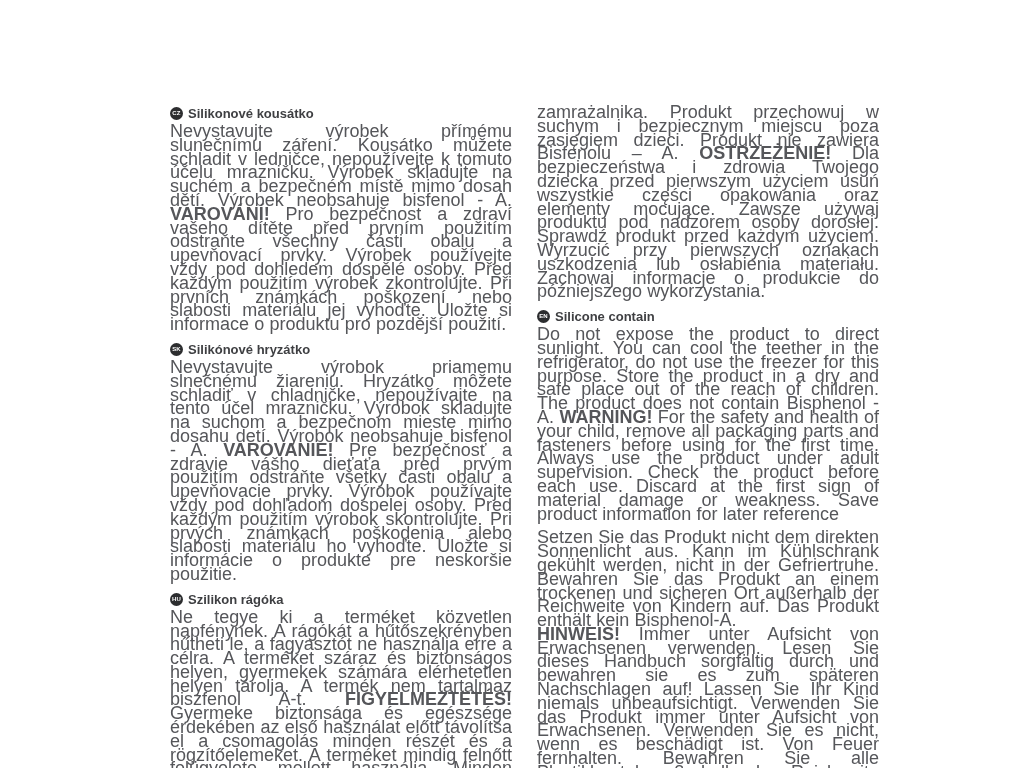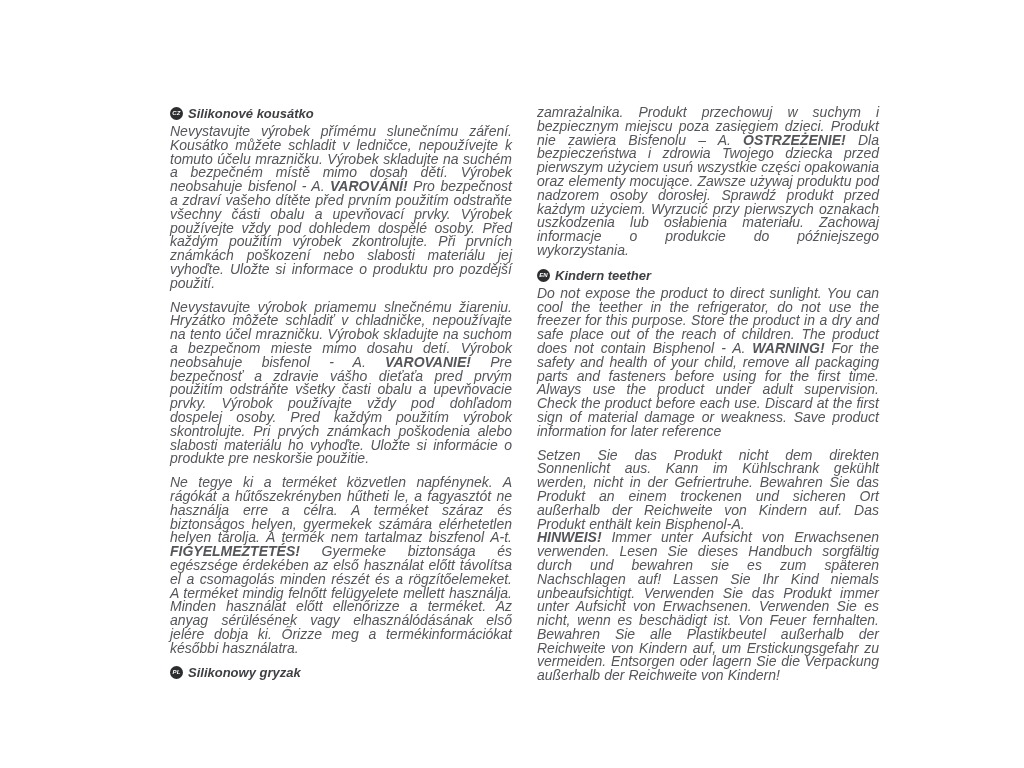--- a/index.html
+++ b/index.html
@@ -7,21 +7,20 @@
     padding: 0;
     background: var(--page-bg, #ffffff);
     font-family: "Liberation Sans", "DejaVu Sans", sans-serif;
   }
   .page {
     position: relative;
     width: 906px;
     height: 768px;
     background: var(--page-bg, #ffffff);
     overflow: hidden;
-    font-style: italic;
   }
   .leaflet {
     position: absolute;
     left: 170px;
     top: 106px;
     width: 710px;
     display: flex;
     gap: 25px;
   }
   .col {
@@ -48,21 +47,21 @@
     border-radius: 50%;
     background: var(--badge-bg, #2c2d2f);
     color: var(--badge-fg, #ffffff);
     font-size: 6px;
     font-weight: bold;
     letter-spacing: 0.2px;
     flex: 0 0 13px;
   }
   .sec-body {
     margin: 0;
-    font-size: 14px;
+    font-size: 18px;
     line-height: 13.8px;
     text-align: justify;
     color: var(--body-color, #55565a);
     word-spacing: 0.2px;
   }
   .sec-body .b { font-weight: bold; }
 </style>
 </head>
 <body>
 
@@ -70,40 +69,48 @@
   <div class="leaflet">
     <div class="col">
         <section class="lang-section">
           <h2 class="sec-heading">
             <span class="badge">CZ</span>
             <span>Silikonové kousátko</span>
           </h2>
           <p class="sec-body"><span>Nevystavujte výrobek přímému slunečnímu záření. Kousátko můžete schladit v ledničce, nepoužívejte k tomuto účelu mrazničku. Výrobek skladujte na suchém a bezpečném místě mimo dosah dětí. Výrobek neobsahuje bisfenol - A. </span><span class="b">VAROVÁNÍ!</span><span> Pro bezpečnost a zdraví vašeho dítěte před prvním použitím odstraňte všechny části obalu a upevňovací prvky. Výrobek používejte vždy pod dohledem dospělé osoby. Před každým použitím výrobek zkontrolujte. Při prvních známkách poškození nebo slabosti materiálu jej vyhoďte. Uložte si informace o produktu pro pozdější použití.</span></p>
         </section>
         <section class="lang-section">
+          <h2 class="sec-heading">
+            <span class="badge">SK</span>
+            <span>Silikónové hryzátko</span>
+          </h2>
           <p class="sec-body"><span>Nevystavujte výrobok priamemu slnečnému žiareniu. Hryzátko môžete schladiť v chladničke, nepoužívajte na tento účel mrazničku. Výrobok skladujte na suchom a bezpečnom mieste mimo dosahu detí. Výrobok neobsahuje bisfenol - A. </span><span class="b">VAROVANIE!</span><span> Pre bezpečnosť a zdravie vášho dieťaťa pred prvým použitím odstráňte všetky časti obalu a upevňovacie prvky. Výrobok používajte vždy pod dohľadom dospelej osoby. Pred každým použitím výrobok skontrolujte. Pri prvých známkach poškodenia alebo slabosti materiálu ho vyhoďte. Uložte si informácie o produkte pre neskoršie použitie.</span></p>
         </section>
         <section class="lang-section">
+          <h2 class="sec-heading">
+            <span class="badge">HU</span>
+            <span>Szilikon rágóka</span>
+          </h2>
           <p class="sec-body"><span>Ne tegye ki a terméket közvetlen napfénynek. A rágókát a hűtőszekrényben hűtheti le, a fagyasztót ne használja erre a célra. A terméket száraz és biztonságos helyen, gyermekek számára elérhetetlen helyen tárolja. A termék nem tartalmaz biszfenol A-t. </span><span class="b">FIGYELMEZTETÉS!</span><span> Gyermeke biztonsága és egészsége érdekében az első használat előtt távolítsa el a csomagolás minden részét és a rögzítőelemeket. A terméket mindig felnőtt felügyelete mellett használja. Minden használat előtt ellenőrizze a terméket. Az anyag sérülésének vagy elhasználódásának első jelére dobja ki. Őrizze meg a termékinformációkat későbbi használatra.</span></p>
         </section>
         <section class="lang-section">
           <h2 class="sec-heading">
             <span class="badge">PL</span>
             <span>Silikonowy gryzak</span>
           </h2>
         </section>
       </div>
     <div class="col">
         <section class="lang-section">
           <p class="sec-body"><span>zamrażalnika. Produkt przechowuj w suchym i bezpiecznym miejscu poza zasięgiem dzieci. Produkt nie zawiera Bisfenolu – A. </span><span class="b">OSTRZEŻENIE!</span><span> Dla bezpieczeństwa i zdrowia Twojego dziecka przed pierwszym użyciem usuń wszystkie części opakowania oraz elementy mocujące. Zawsze używaj produktu pod nadzorem osoby dorosłej. Sprawdź produkt przed każdym użyciem. Wyrzucić przy pierwszych oznakach uszkodzenia lub osłabienia materiału. Zachowaj informacje o produkcie do późniejszego wykorzystania.</span></p>
         </section>
         <section class="lang-section">
           <h2 class="sec-heading">
             <span class="badge">EN</span>
-            <span>Kindern teether</span>
+            <span>Silicone contain</span>
           </h2>
           <p class="sec-body"><span>Do not expose the product to direct sunlight. You can cool the teether in the refrigerator, do not use the freezer for this purpose. Store the product in a dry and safe place out of the reach of children. The product does not contain Bisphenol - A. </span><span class="b">WARNING!</span><span> For the safety and health of your child, remove all packaging parts and fasteners before using for the first time. Always use the product under adult supervision. Check the product before each use. Discard at the first sign of material damage or weakness. Save product information for later reference</span></p>
         </section>
         <section class="lang-section">
           <p class="sec-body"><span>Setzen Sie das Produkt nicht dem direkten Sonnenlicht aus. Kann im Kühlschrank gekühlt werden, nicht in der Gefriertruhe. Bewahren Sie das Produkt an einem trockenen und sicheren Ort außerhalb der Reichweite von Kindern auf. Das Produkt enthält kein Bisphenol-A.</span><br><span class="b">HINWEIS!</span><span> Immer unter Aufsicht von Erwachsenen verwenden. Lesen Sie dieses Handbuch sorgfältig durch und bewahren sie es zum späteren Nachschlagen auf! Lassen Sie Ihr Kind niemals unbeaufsichtigt. Verwenden Sie das Produkt immer unter Aufsicht von Erwachsenen. Verwenden Sie es nicht, wenn es beschädigt ist. Von Feuer fernhalten. Bewahren Sie alle Plastikbeutel außerhalb der Reichweite von Kindern auf, um Erstickungsgefahr zu vermeiden. Entsorgen oder lagern Sie die Verpackung außerhalb der Reichweite von Kindern!</span></p>
         </section>
       </div>
   </div>
 </div>
 

